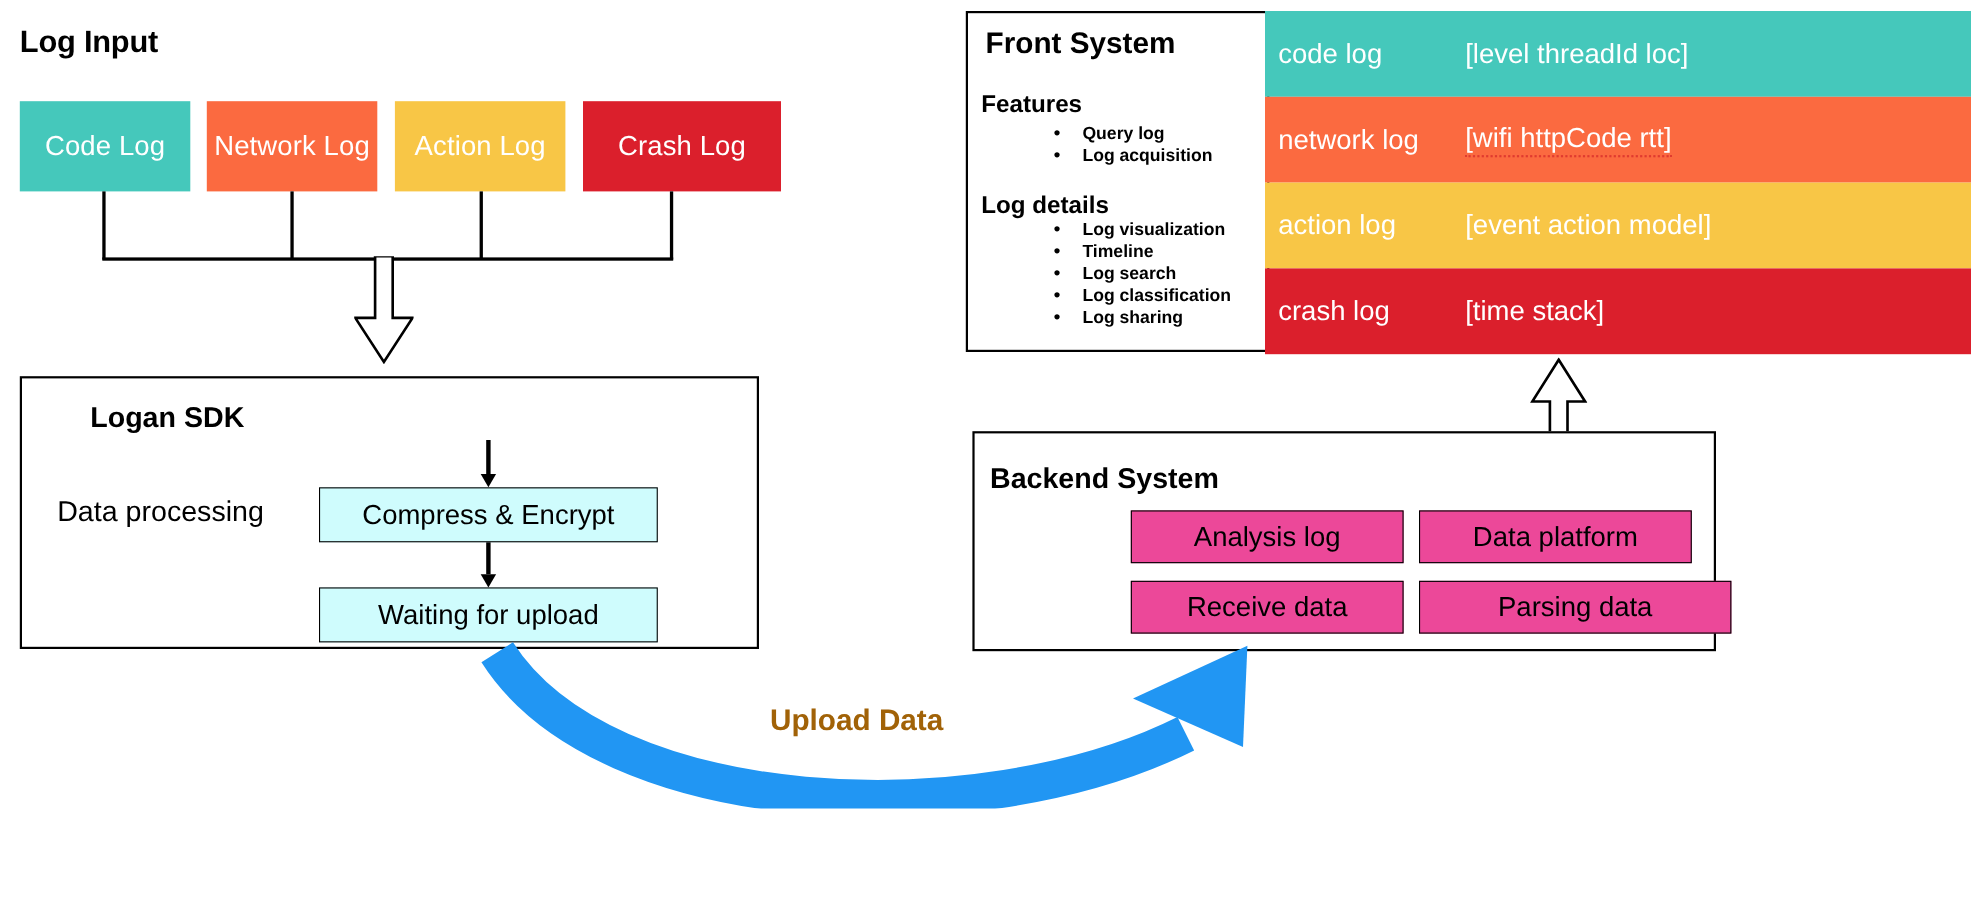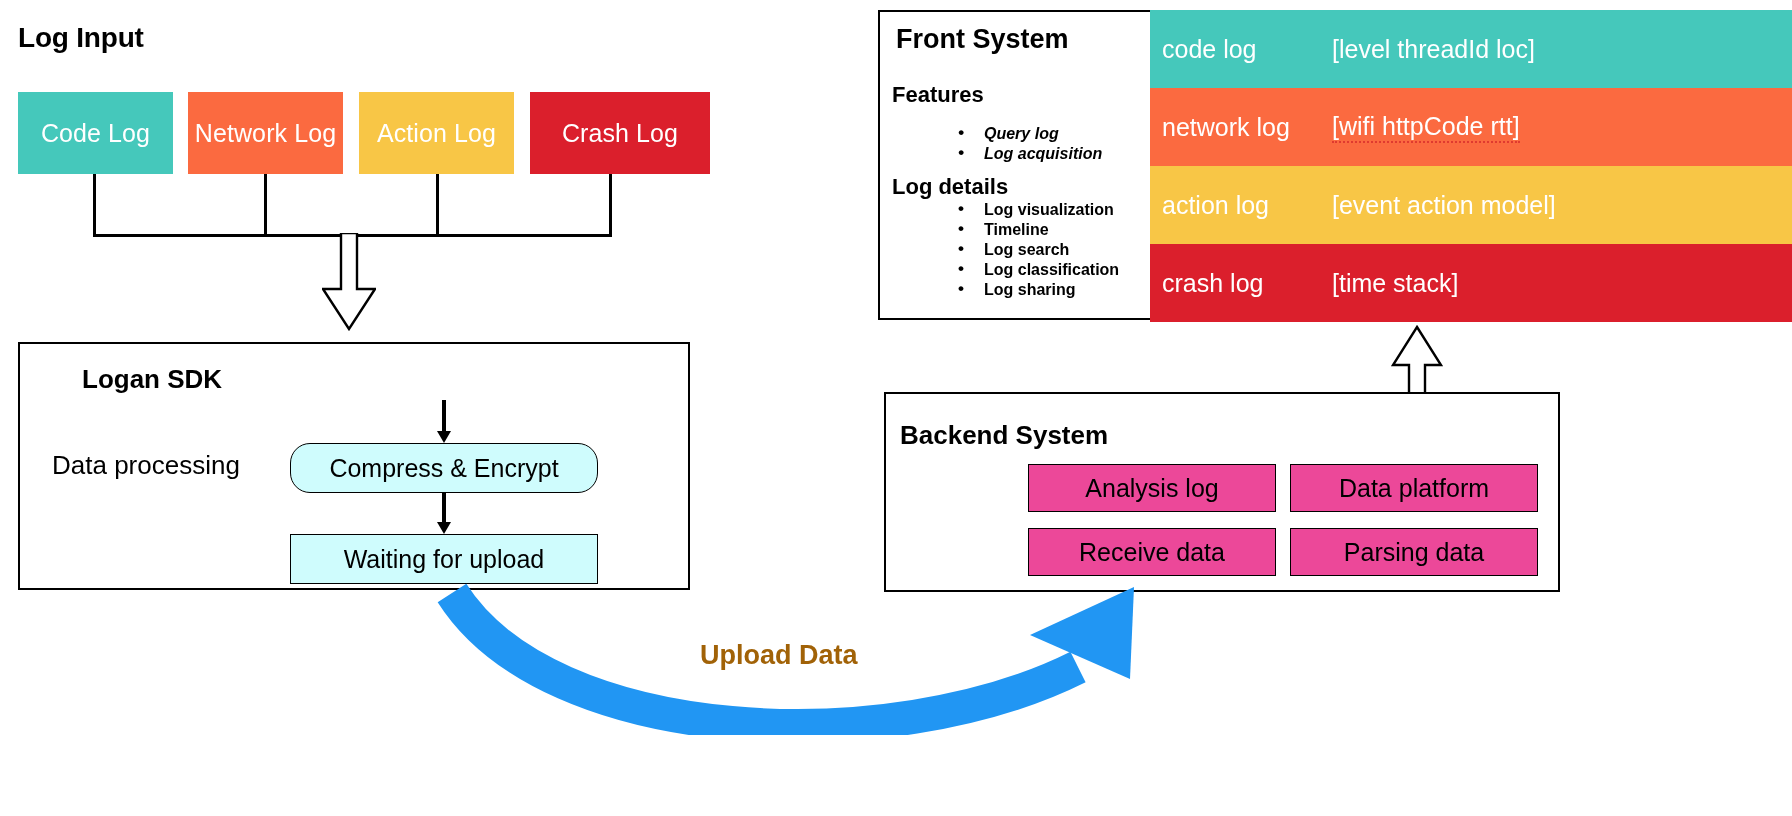--- a/index.html
+++ b/index.html
@@ -25,61 +25,61 @@
   #hollow-down{left:322px;top:233px;width:54px;height:98px;}
   #hollow-up{left:1391px;top:325px;width:52px;height:82px;}
 
   
   #logan-panel{left:18px;top:342px;width:672px;height:248px;border:2px solid #000;background:#fff;}
   #logan-title{left:46px;top:364px;font-size:26px;font-weight:bold;margin-left:36px;}
   #logan-sub{left:52px;top:450px;font-size:26px;}
   .proc-box{left:290px;width:308px;height:50px;border:1.5px solid #000;background:#CFFCFD;
             display:flex;align-items:center;justify-content:center;font-size:25px;}
   #proc-0{top:350px;}
-  #proc-1{top:443px;border-radius:20px;}
+  #proc-1{top:443px;}
   #proc-2{top:534px;}
   .blk-arrow{left:437px;width:14px;}
   .blk-arrow .stem{position:absolute;left:5px;top:0;width:4px;background:#000;}
   .blk-arrow .head{position:absolute;left:0;width:0;height:0;
                    border-left:7px solid transparent;border-right:7px solid transparent;
                    border-top:12px solid #000;}
   #arrow-a{top:400px;height:43px;}
   #arrow-b{top:493px;height:41px;}
 
   
   #front-panel{left:878px;top:10px;width:276px;height:310px;border:2px solid #000;background:#fff;}
   #front-title{left:896px;top:24px;font-size:27px;font-weight:bold;}
   .grp-head{left:892px;font-size:22px;font-weight:bold;}
   #grp-features{top:82px;}
   #grp-details{top:174px;}
   .bul-list{list-style:none;margin:0;padding:0;}
   .bul-list li{font-size:16px;font-weight:bold;line-height:20px;position:relative;padding-left:26px;white-space:nowrap;}
   .bul-list li::before{content:"\2022";position:absolute;left:0;top:-1px;font-size:17px;}
-  #features-list{left:958px;top:124px;font-style:italic;}
+  #features-list{left:958px;top:112px;}
   #details-list{left:958px;top:200px;}
 
   
   .log-row{left:1150px;width:642px;height:78px;display:flex;align-items:center;color:#fff;font-size:25px;}
   .log-row .lname{margin-left:12px;width:160px;}
   .log-row .lfields{margin-left:10px;}
   #logrow-0{top:10px;background:#45C8BB;}
   #logrow-1{top:88px;background:#FB6A40;}
   #logrow-2{top:166px;background:#F8C646;}
   #logrow-3{top:244px;background:#DB1F2C;}
   .squig{border-bottom:2px dotted #E03A2F;}
 
   
   #backend-panel{left:884px;top:392px;width:676px;height:200px;border:2px solid #000;background:#fff;}
   #backend-title{left:900px;top:420px;font-size:26px;font-weight:bold;}
   .be-box{height:48px;border:1.5px solid #000;background:#ec4899;
           display:flex;align-items:center;justify-content:center;font-size:25px;}
   #be-0{left:1028px;top:464px;width:248px;}
   #be-1{left:1290px;top:464px;width:248px;}
   #be-2{left:1028px;top:528px;width:248px;}
-  #be-3{left:1290px;top:528px;width:248px;}
+  #be-3{left:1290px;top:528px;width:284px;}
 
   
   #upload-arrow{left:430px;top:575px;width:760px;height:160px;}
   #upload-label{left:700px;top:640px;font-size:27px;font-weight:bold;color:#a16207;}
 </style>
 </head>
 <body>
 
 <div class="stage">
 

